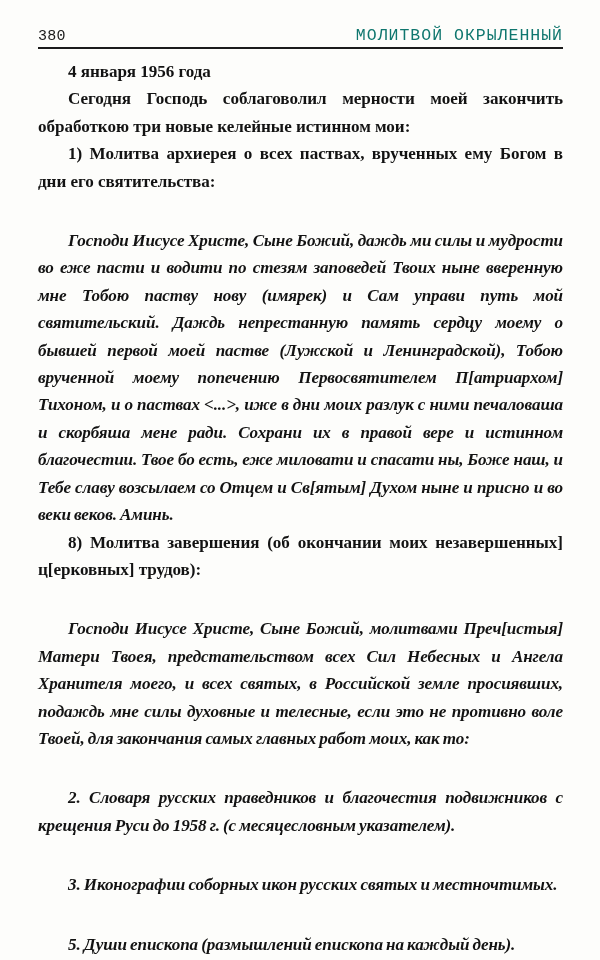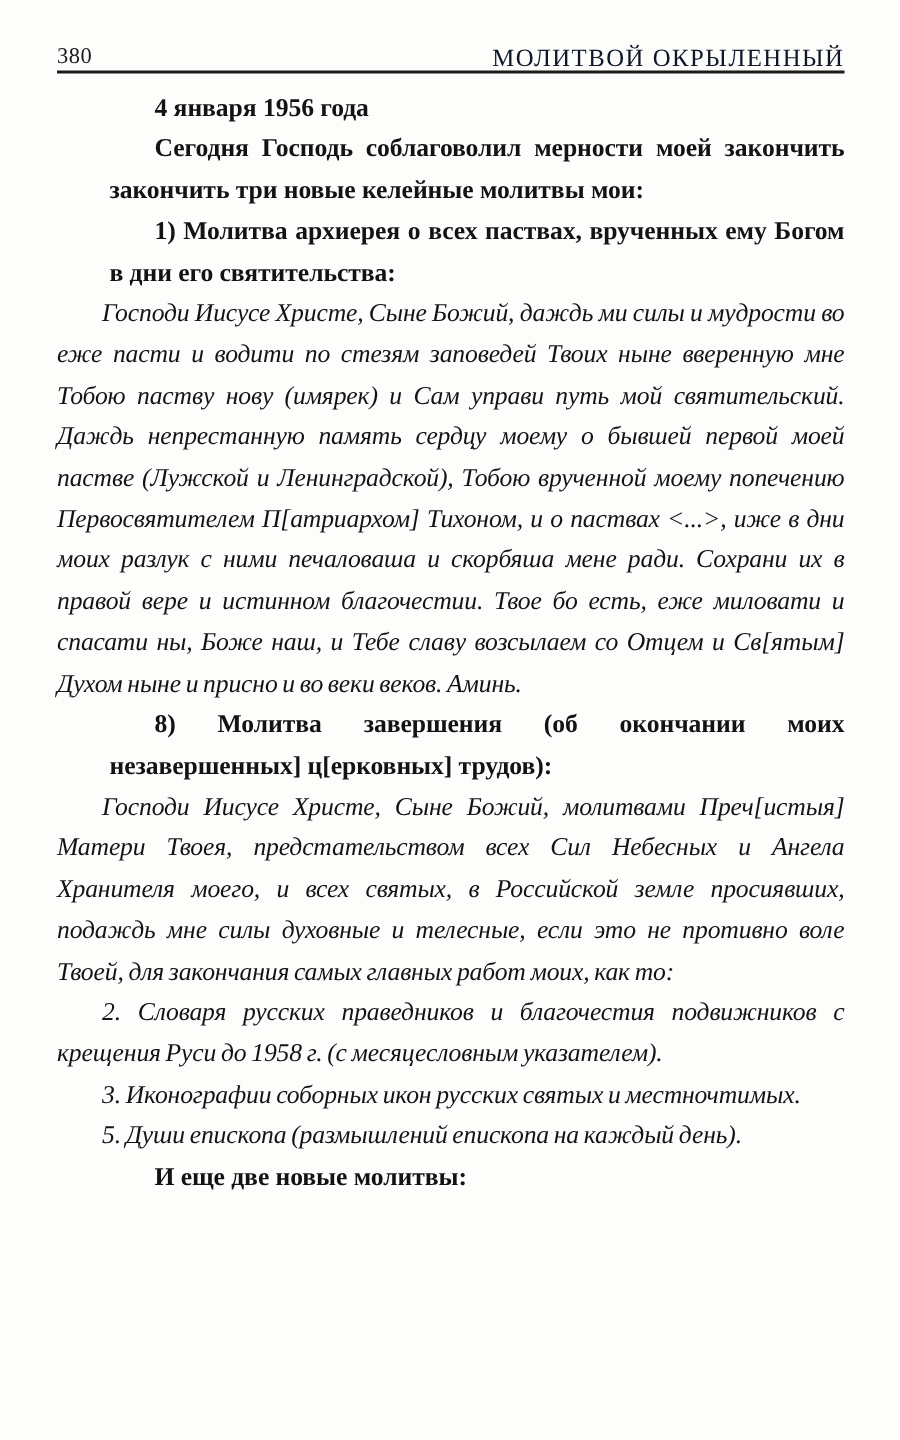--- a/index.html
+++ b/index.html
@@ -22,37 +22,38 @@
     height: 960px;
     background: #fdfdfb;
     box-sizing: border-box;
   }
 
   
   .running-head {
     position: absolute;
     left: 38px;
     right: 37px;
-    top: 31px;
+    top: 20px;
     height: 24px;
     display: flex;
-    align-items: flex-start;
+    align-items: flex-end;
     justify-content: space-between;
+    font-family: Liberation Mono, monospace;
   }
   .folio {
     font-size: 15px;
     line-height: 1;
     letter-spacing: 0.3px;
     color: #1a1a1a;
   }
   .head-title {
     font-size: 16.5px;
     line-height: 1;
     letter-spacing: 1.0px;
-    color: #0f172a;
+    color: #0f766e;
     white-space: nowrap;
   }
   .head-rule {
     position: absolute;
     left: 38px;
     right: 37px;
     top: 47px;
     height: 2px;
     background: #1b1b1b;
   }
@@ -74,27 +75,27 @@
     text-indent: 30px;
     -webkit-hyphens: none;
     hyphens: none;
     word-spacing: 0px;
   }
 
   p.roman {
     font-style: normal;
     font-weight: 700;
     letter-spacing: -0.05px;
-    margin-left: 35px;
   }
 
   p.italic {
     font-style: italic;
-    font-weight: 400;
+    font-weight: 700;
     letter-spacing: -0.1px;
+    margin-top: 32px;
   }
 
   p.tight {
     word-spacing: -1px;
   }
 
   
 </style>
 </head>
 <body>
@@ -104,21 +105,21 @@
   <div class="running-head">
     <span class="folio">380</span>
     <span class="head-title">МОЛИТВОЙ ОКРЫЛЕННЫЙ</span>
   </div>
   <div class="head-rule"></div>
 
   <div class="textblock">
 
     <p class="roman">4 января 1956 года</p>
 
-    <p class="roman">Сегодня Господь соблаговолил мерности моей закончить закончить три новые келейные молитвы мои:</p>
+    <p class="roman">Сегодня Господь соблаговолил мерности моей закончить обработкою три новые келейные истинном мои:</p>
 
     <p class="roman">1) Молитва архиерея о всех паствах, врученных ему Богом в дни его святительства:</p>
 
     <p class="italic tight">Господи Иисусе Христе, Сыне Божий, даждь ми силы и мудрости во еже пасти и водити по стезям заповедей Твоих ныне вверенную мне Тобою паству нову (имярек) и Сам управи путь мой святительский. Даждь непрестанную память сердцу моему о бывшей первой моей пастве (Лужской и Ленинградской), Тобою врученной моему попечению Первосвятителем П[атриархом] Тихоном, и о паствах &lt;...&gt;, иже в дни моих разлук с ними печаловаша и скорбяша мене ради. Сохрани их в правой вере и истинном благочестии. Твое бо есть, еже миловати и спасати ны, Боже наш, и Тебе славу возсылаем со Отцем и Св[ятым] Духом ныне и присно и во веки веков. Аминь.</p>
 
     <p class="roman">8) Молитва завершения (об окончании моих незавершенных] ц[ерковных] трудов):</p>
 
     <p class="italic tight">Господи Иисусе Христе, Сыне Божий, молитвами Преч[истыя] Матери Твоея, предстательством всех Сил Небесных и Ангела Хранителя моего, и всех святых, в Российской земле просиявших, подаждь мне силы духовные и телесные, если это не противно воле Твоей, для закончания самых главных работ моих, как то:</p>
 
     <p class="italic tight">2. Словаря русских праведников и благочестия подвижников с крещения Руси до 1958 г. (с месяцесловным указателем).</p>

